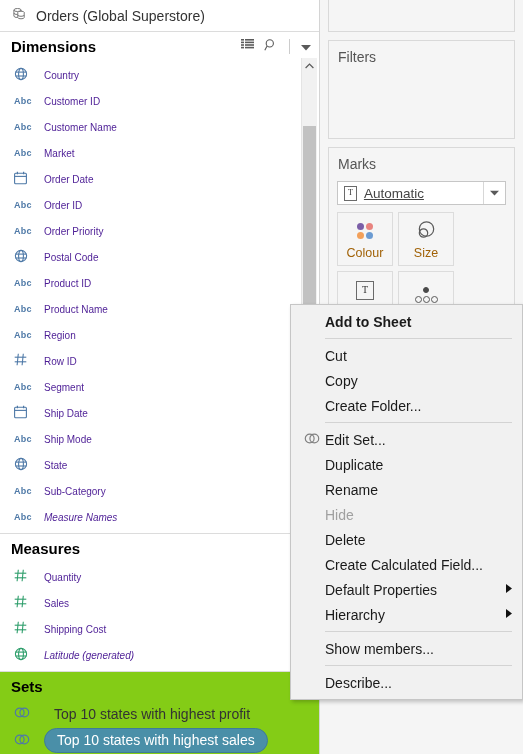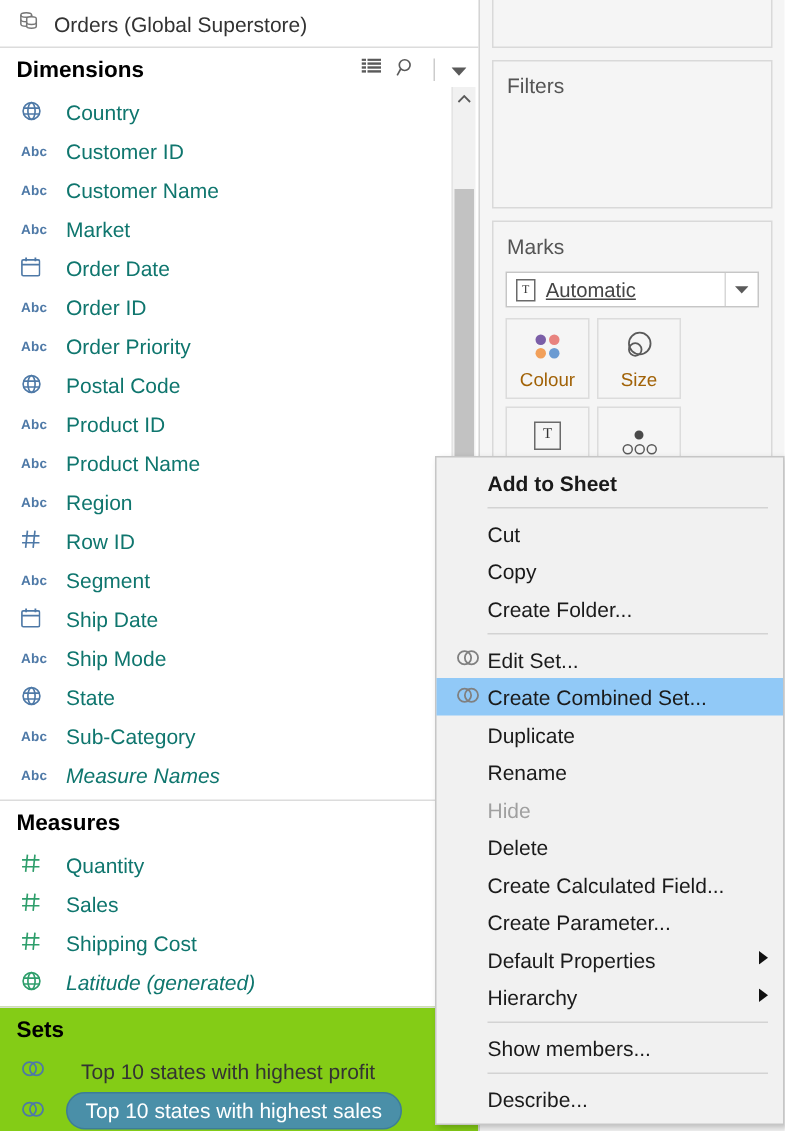--- a/index.html
+++ b/index.html
@@ -79,22 +79,22 @@
   }
   .field-row .ficon {
     width: 22px;
     flex: 0 0 22px;
     display: flex;
     align-items: center;
     justify-content: flex-start;
   }
   .field-row .flabel {
     margin-left: 8px;
-    font-size: 14px;
-    color: #0f766e;
+    font-size: 10px;
+    color: #4c1d95;
   }
   .field-row .flabel.italic { font-style: italic; }
 
   .abc-icon {
     font-size: 9px;
     font-weight: bold;
     letter-spacing: .2px;
     font-family: "Liberation Sans", sans-serif;
   }
 
@@ -668,52 +668,39 @@
     <div class="menu-sep"></div>
     <div class="menu-item">
       <span class="mi-gutter">
         <span><svg width="16" height="13" viewBox="0 0 16 13">
             <circle cx="5.7" cy="6.5" r="4.4" fill="none" stroke="#808080" stroke-width="1.2"></circle>
             <circle cx="10.3" cy="6.5" r="4.4" fill="none" stroke="#808080" stroke-width="1.2"></circle>
           </svg></span>
       </span>
       <span class="mi-label">Edit Set...</span>
     </div>
-    <div class="menu-item highlight">
-      <span class="mi-gutter">
-        <span><svg width="16" height="13" viewBox="0 0 16 13">
-            <circle cx="5.7" cy="6.5" r="4.4" fill="none" stroke="#808080" stroke-width="1.2"></circle>
-            <circle cx="10.3" cy="6.5" r="4.4" fill="none" stroke="#808080" stroke-width="1.2"></circle>
-          </svg></span>
-      </span>
-      <span class="mi-label">Create Combined Set...</span>
-    </div>
     <div class="menu-item">
       <span class="mi-gutter"></span>
       <span class="mi-label">Duplicate</span>
     </div>
     <div class="menu-item">
       <span class="mi-gutter"></span>
       <span class="mi-label">Rename</span>
     </div>
     <div class="menu-item disabled">
       <span class="mi-gutter"></span>
       <span class="mi-label">Hide</span>
     </div>
     <div class="menu-item">
       <span class="mi-gutter"></span>
       <span class="mi-label">Delete</span>
     </div>
     <div class="menu-item">
       <span class="mi-gutter"></span>
       <span class="mi-label">Create Calculated Field...</span>
-    </div>
-    <div class="menu-item">
-      <span class="mi-gutter"></span>
-      <span class="mi-label">Create Parameter...</span>
     </div>
     <div class="menu-item">
       <span class="mi-gutter"></span>
       <span class="mi-label">Default Properties</span>
       <span class="mi-arrow"><svg width="6" height="9" viewBox="0 0 6 9">
           <polygon points="0,0 6,4.5 0,9" fill="#111"></polygon>
         </svg></span>
     </div>
     <div class="menu-item">
       <span class="mi-gutter"></span>

